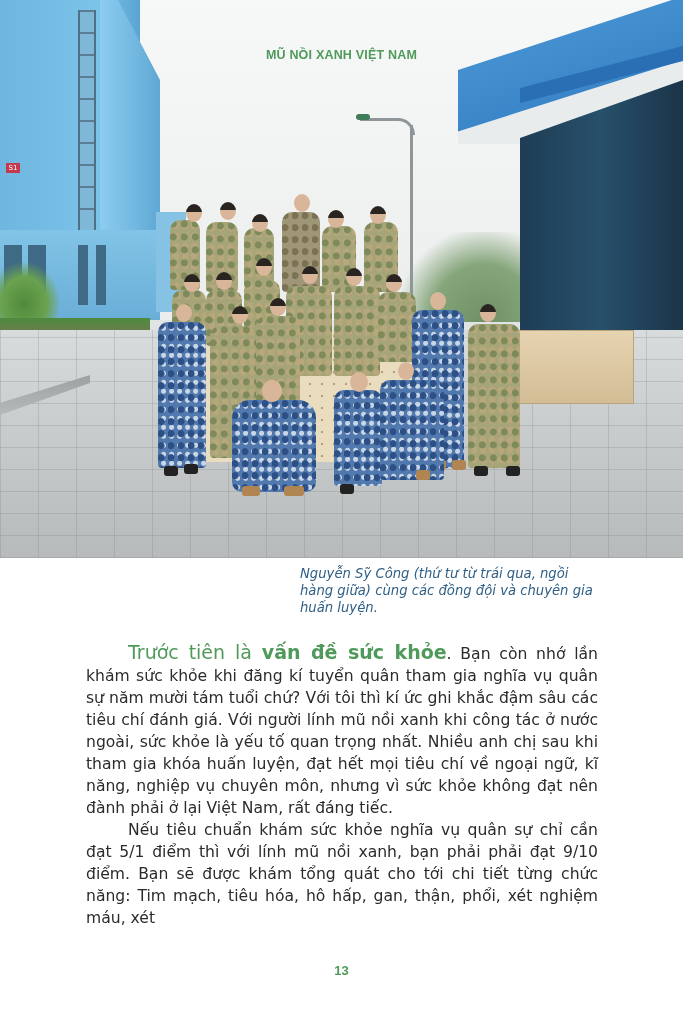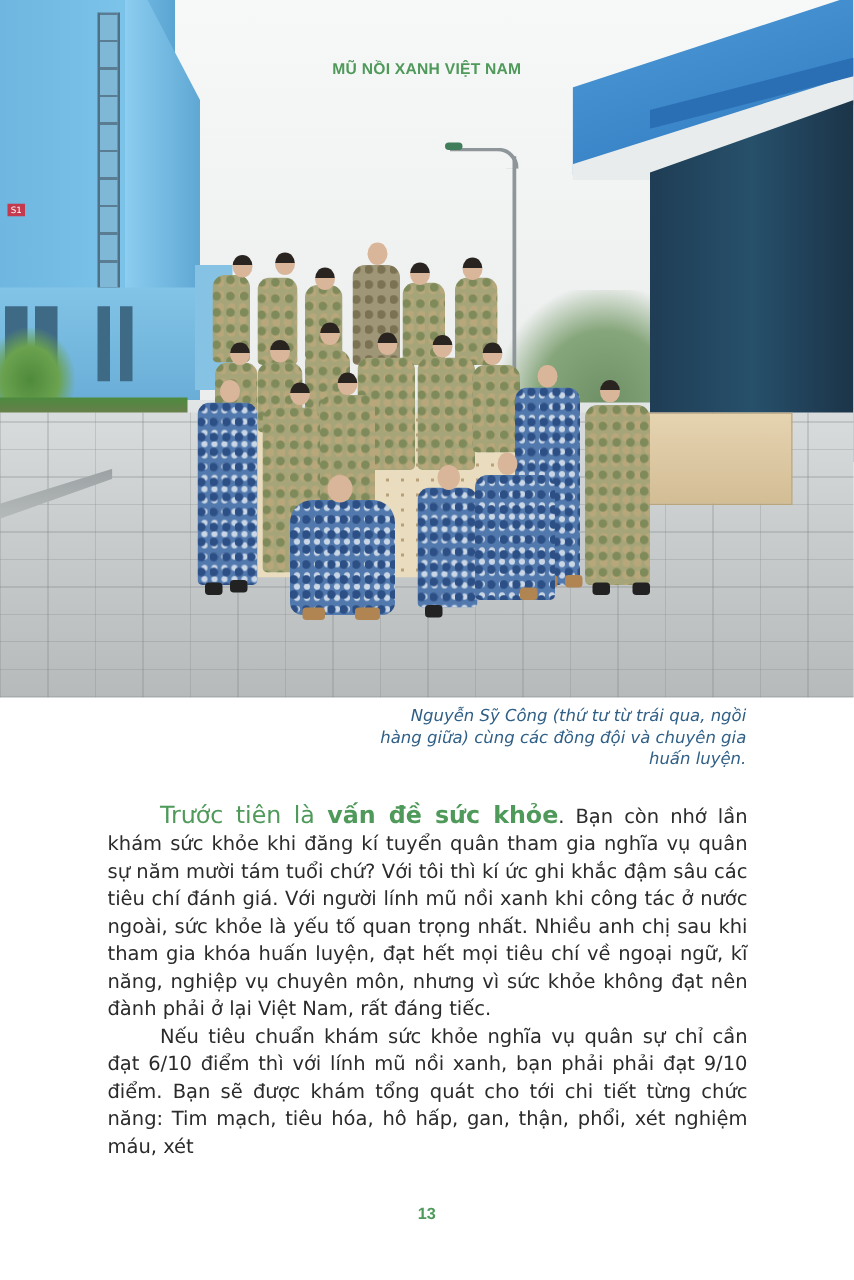--- a/index.html
+++ b/index.html
@@ -162,21 +162,20 @@
       font-family: "Liberation Sans", sans-serif;
       font-weight: bold;
       font-size: 12.5px;
       letter-spacing: 0.2px;
       color: #4f9a5a;
     }
 
     
     .caption {
       position: absolute; left: 300px; top: 565px; width: 297px;
-      text-align: right;
       font-family: "DejaVu Sans", sans-serif;
       font-style: italic;
       font-size: 13.2px;
       line-height: 17px;
       color: #2f5f86;
     }
 
     
     .body-text {
       position: absolute; left: 86px; top: 641px; width: 512px;
@@ -296,16 +295,16 @@
   <div class="head" style="left:398px;top:362px"></div>
   <div class="boot tan" style="left:416px;top:470px"></div>
 </div>
 
 <div class="running-header">MŨ NỒI XANH VIỆT NAM</div>
 
 <div class="caption">Nguyễn Sỹ Công (thứ tư từ trái qua, ngồi hàng giữa) cùng các đồng đội và chuyên gia huấn luyện.</div>
 
 <div class="body-text">
   <p><span class="lead-green">Trước tiên là </span><span class="lead-green-bold">vấn đề sức khỏe</span><span>. Bạn còn nhớ lần khám sức khỏe khi đăng kí tuyển quân tham gia nghĩa vụ quân sự năm mười tám tuổi chứ? Với tôi thì kí ức ghi khắc đậm sâu các tiêu chí đánh giá. Với người lính mũ nồi xanh khi công tác ở nước ngoài, sức khỏe là yếu tố quan trọng nhất. Nhiều anh chị sau khi tham gia khóa huấn luyện, đạt hết mọi tiêu chí về ngoại ngữ, kĩ năng, nghiệp vụ chuyên môn, nhưng vì sức khỏe không đạt nên đành phải ở lại Việt Nam, rất đáng tiếc.</span></p>
-  <p><span>Nếu tiêu chuẩn khám sức khỏe nghĩa vụ quân sự chỉ cần đạt 6/10 điểm thì với lính mũ nồi xanh, bạn phải phải đạt 9/10 điểm. Bạn sẽ được khám tổng quát cho tới chi tiết từng chức năng: Tim mạch, tiêu hóa, hô hấp, gan, thận, phổi, xét nghiệm máu, xét</span></p>
+  <p><span>Nếu tiêu chuẩn khám sức khỏe nghĩa vụ quân sự chỉ cần đạt 5/1 điểm thì với lính mũ nồi xanh, bạn phải phải đạt 9/10 điểm. Bạn sẽ được khám tổng quát cho tới chi tiết từng chức năng: Tim mạch, tiêu hóa, hô hấp, gan, thận, phổi, xét nghiệm máu, xét</span></p>
 </div>
 
 <div class="page-number">13</div>
 
 </body></html>

